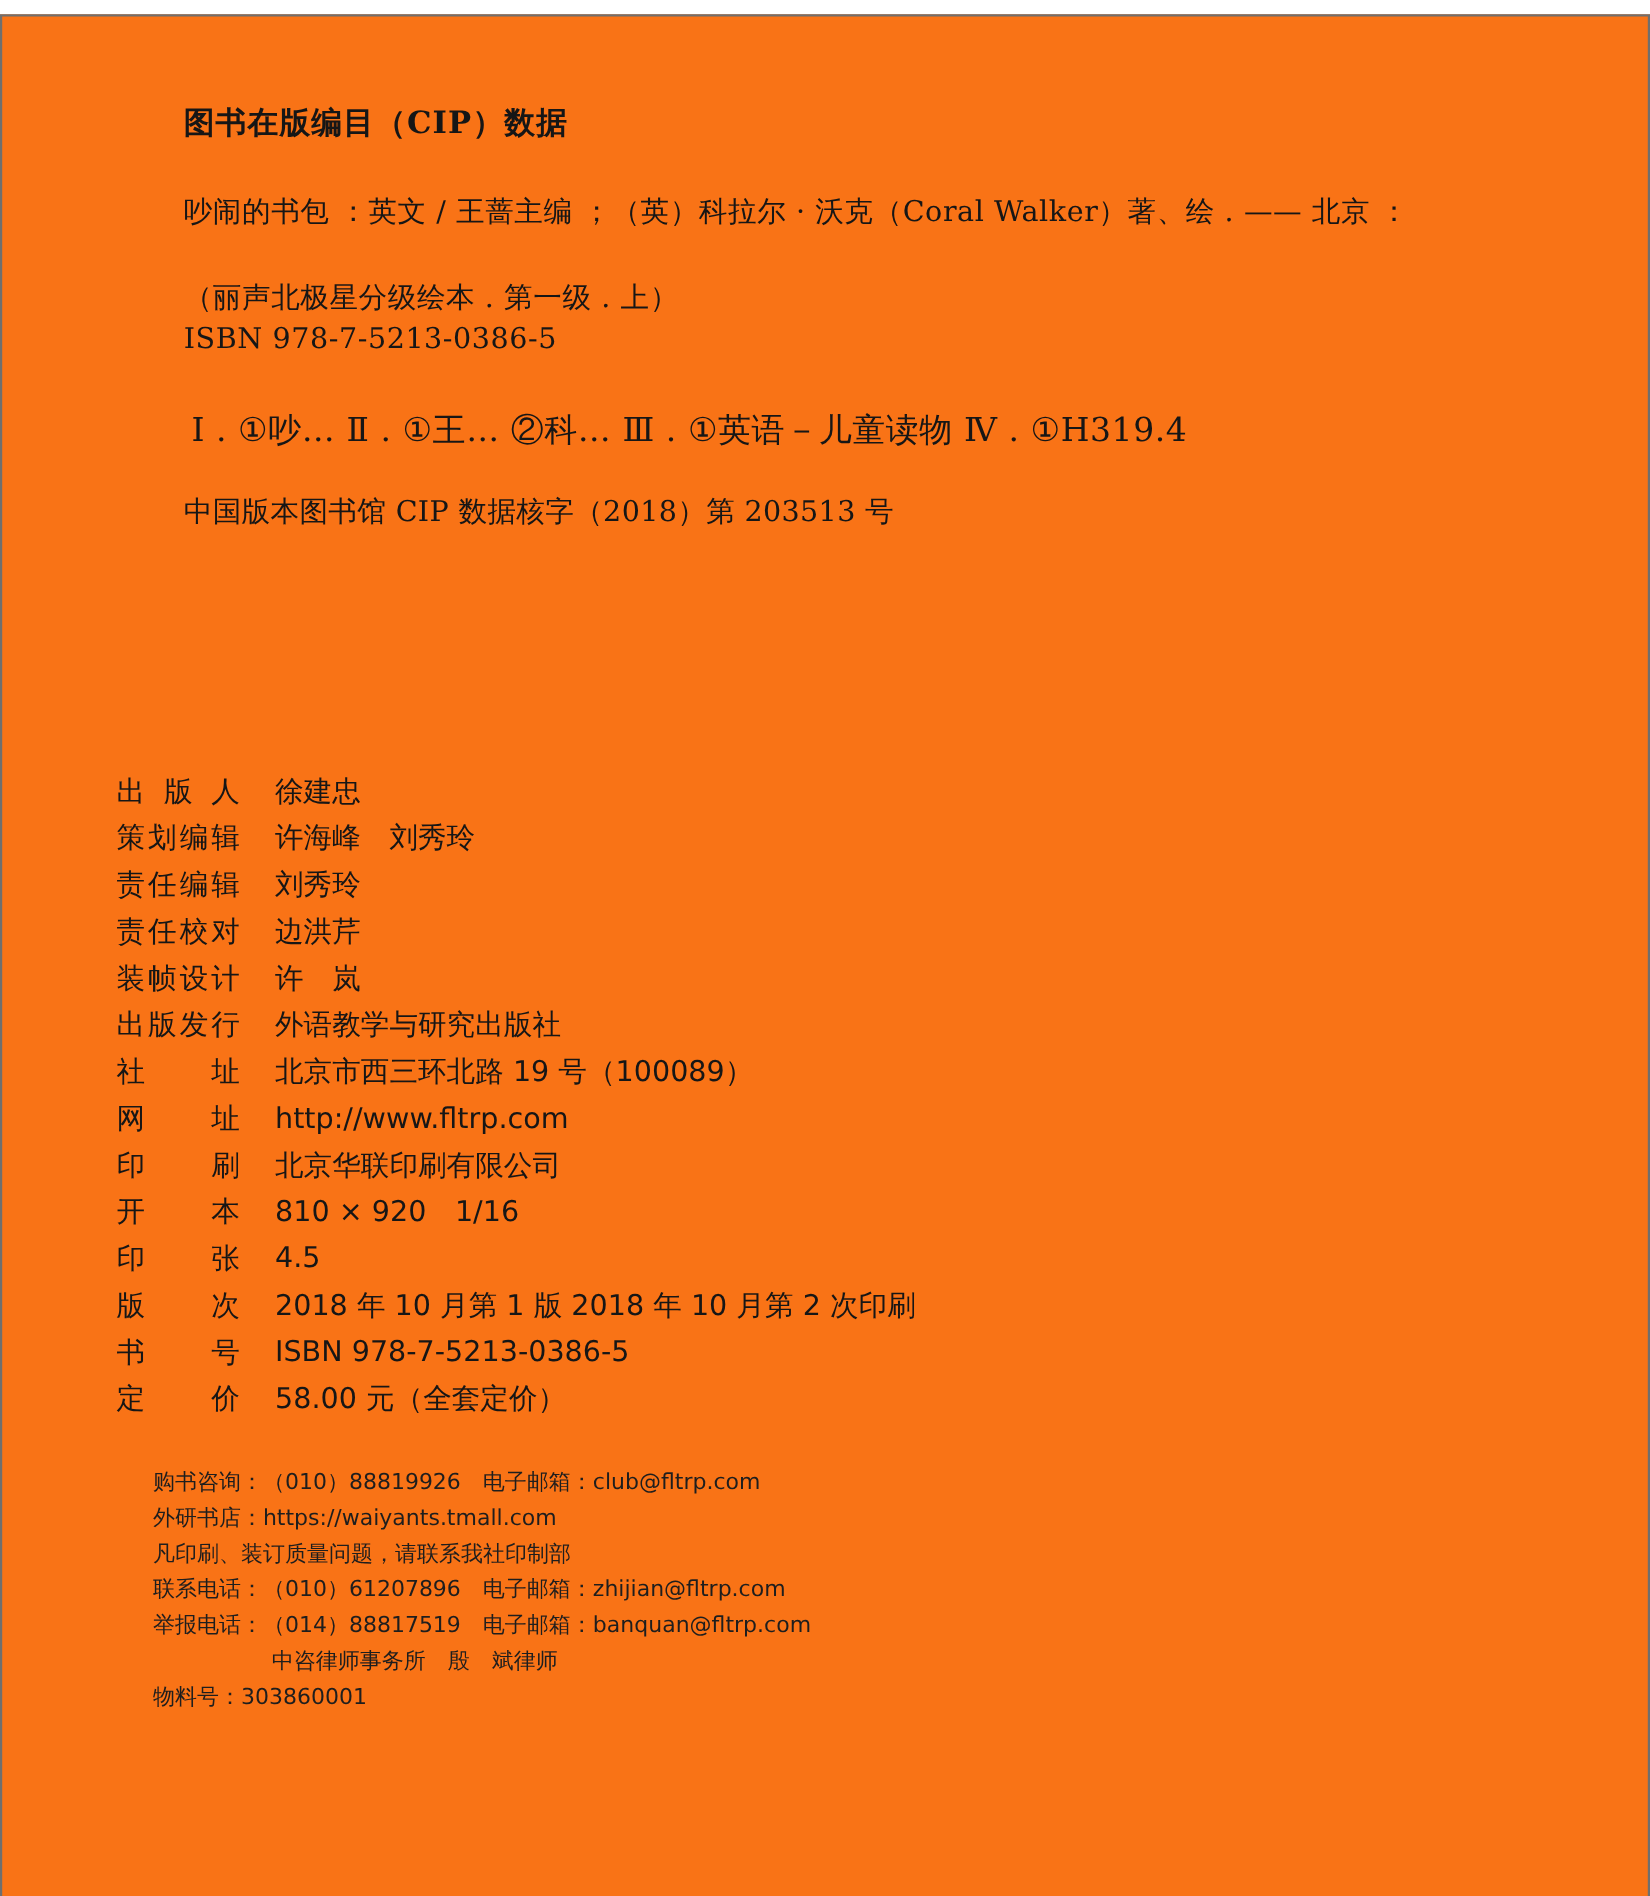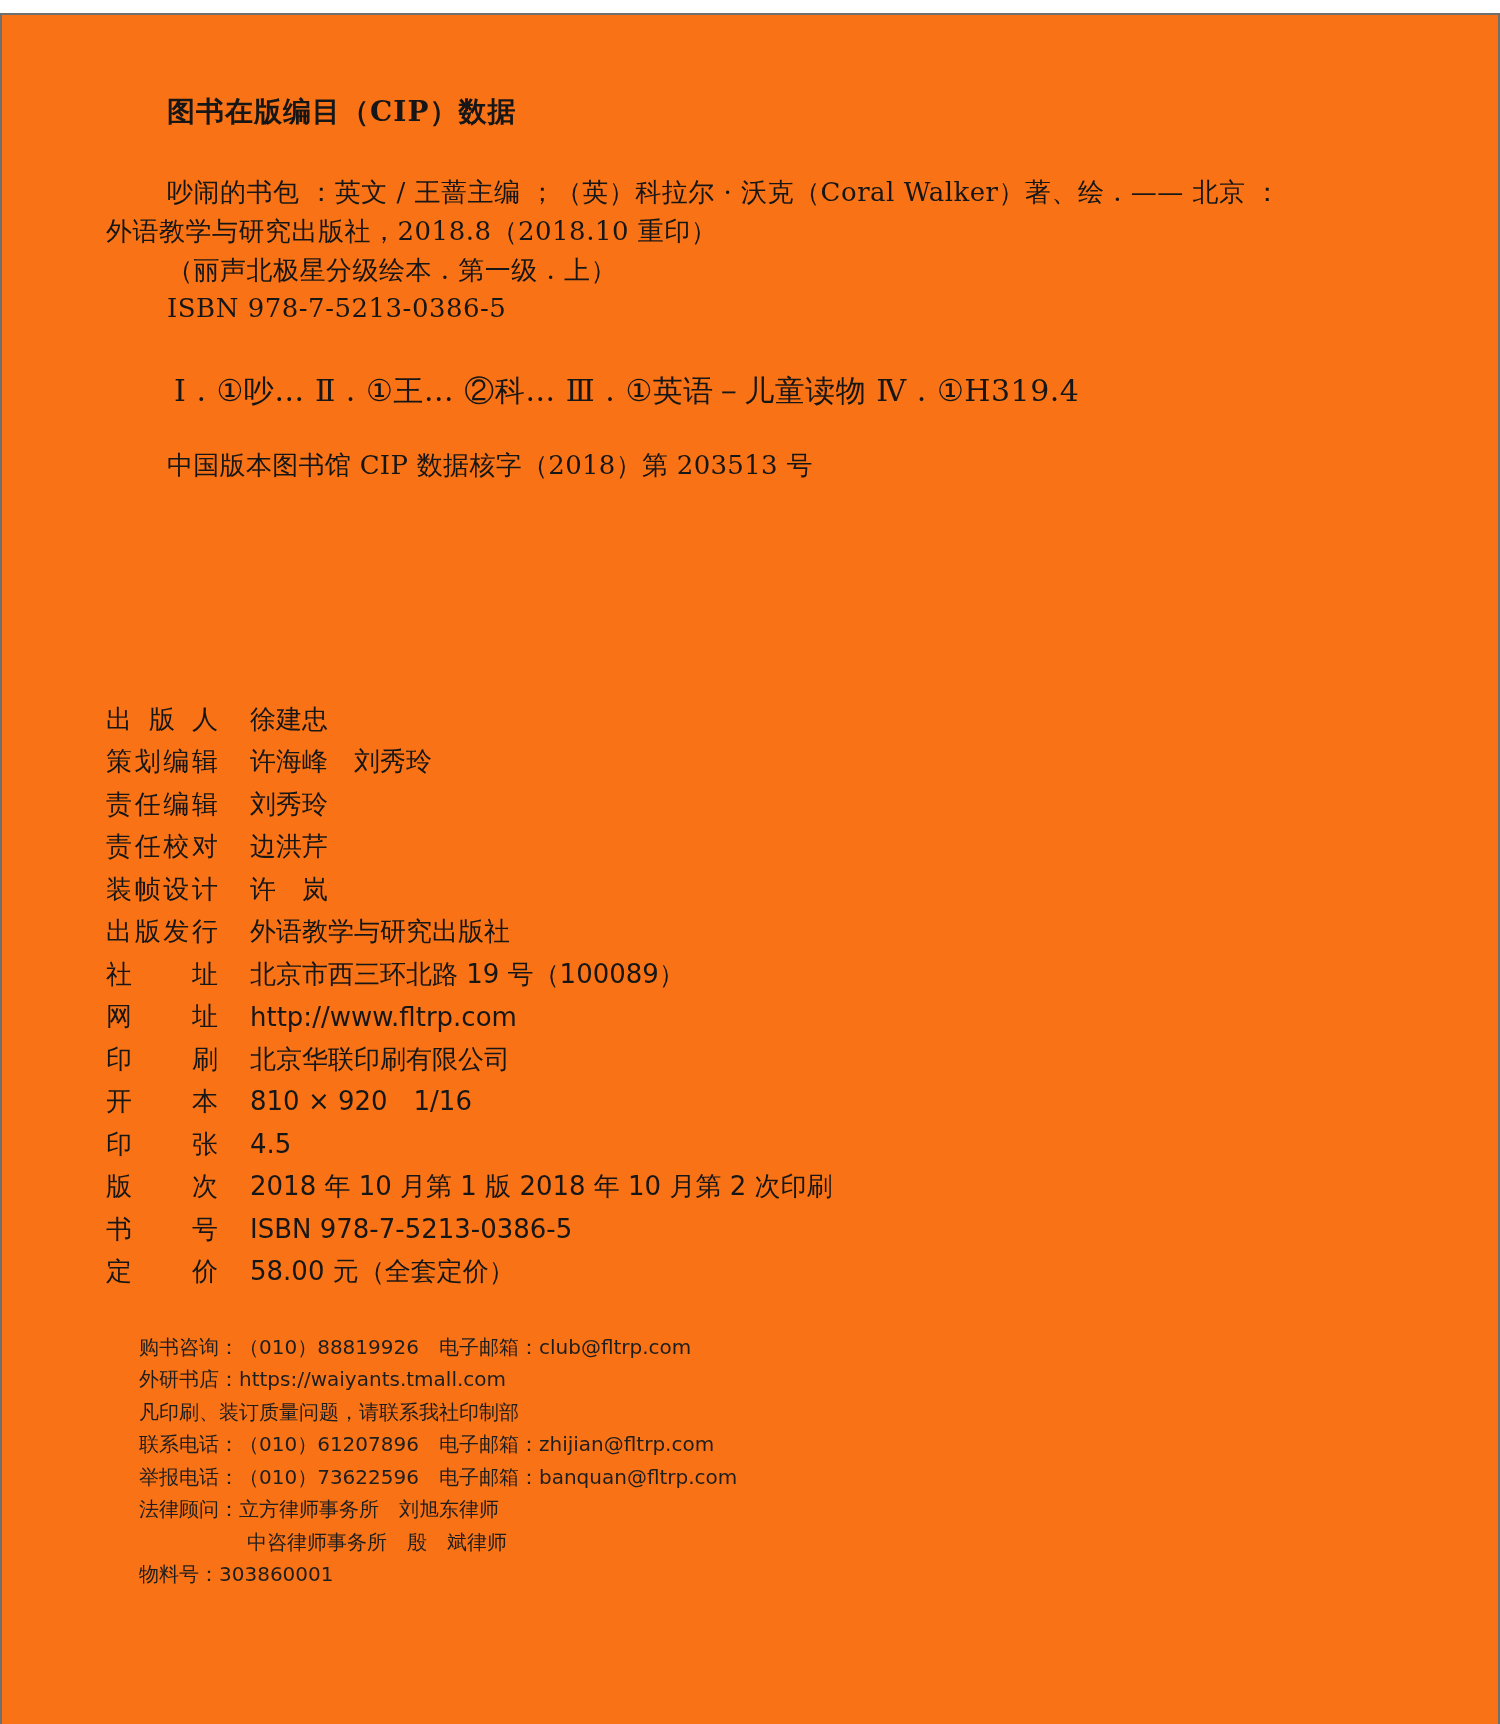--- a/index.html
+++ b/index.html
@@ -33,21 +33,20 @@
     .info-indent { padding-left: 108px; }
   </style>
 </head>
 <body>
 
 <div class="page">
 
   <div class="abs serif cip-title">图书在版编目（CIP）数据</div>
 
   <div class="abs serif cip-line cip-l1">吵闹的书包 ：英文 / 王蔷主编 ；（英）科拉尔 · 沃克（Coral Walker）著、绘 . —— 北京 ：</div>
-  <div class="abs serif cip-line cip-l2">外语教学与研究出版社，2018.8（2018.10 重印）</div>
   <div class="abs serif cip-line cip-l3">（丽声北极星分级绘本 . 第一级 . 上）</div>
   <div class="abs serif cip-line cip-l4">ISBN 978-7-5213-0386-5</div>
 
   <div class="abs serif cip-class">Ⅰ . ①吵…  Ⅱ . ①王… ②科…  Ⅲ . ①英语－儿童读物  Ⅳ . ①H319.4</div>
 
   <div class="abs serif cip-approval">中国版本图书馆 CIP 数据核字（2018）第 203513 号</div>
 
   <div class="credits sans">
     <div class="credit-row">
       <div class="credit-label" style="width:112px;margin-right:32px;">
@@ -158,19 +157,18 @@
       </div>
       <div class="credit-value">58.00 元（全套定价）</div>
     </div>
   </div>
 
   <div class="info sans">
     <div class="info-row">购书咨询：（010）88819926　电子邮箱：club@fltrp.com</div>
     <div class="info-row">外研书店：https://waiyants.tmall.com</div>
     <div class="info-row">凡印刷、装订质量问题，请联系我社印制部</div>
     <div class="info-row">联系电话：（010）61207896　电子邮箱：zhijian@fltrp.com</div>
-    <div class="info-row">举报电话：（010）73622596　电子邮箱：banquan@fltrp.com</div>
-    <div class="info-row">法律顾问：立方律师事务所　刘旭东律师</div>
+    <div class="info-row">举报电话：（014）88817519　电子邮箱：banquan@fltrp.com</div>
     <div class="info-row info-indent">中咨律师事务所　殷　斌律师</div>
     <div class="info-row">物料号：303860001</div>
   </div>
 
 </div>
 
 </body></html>

